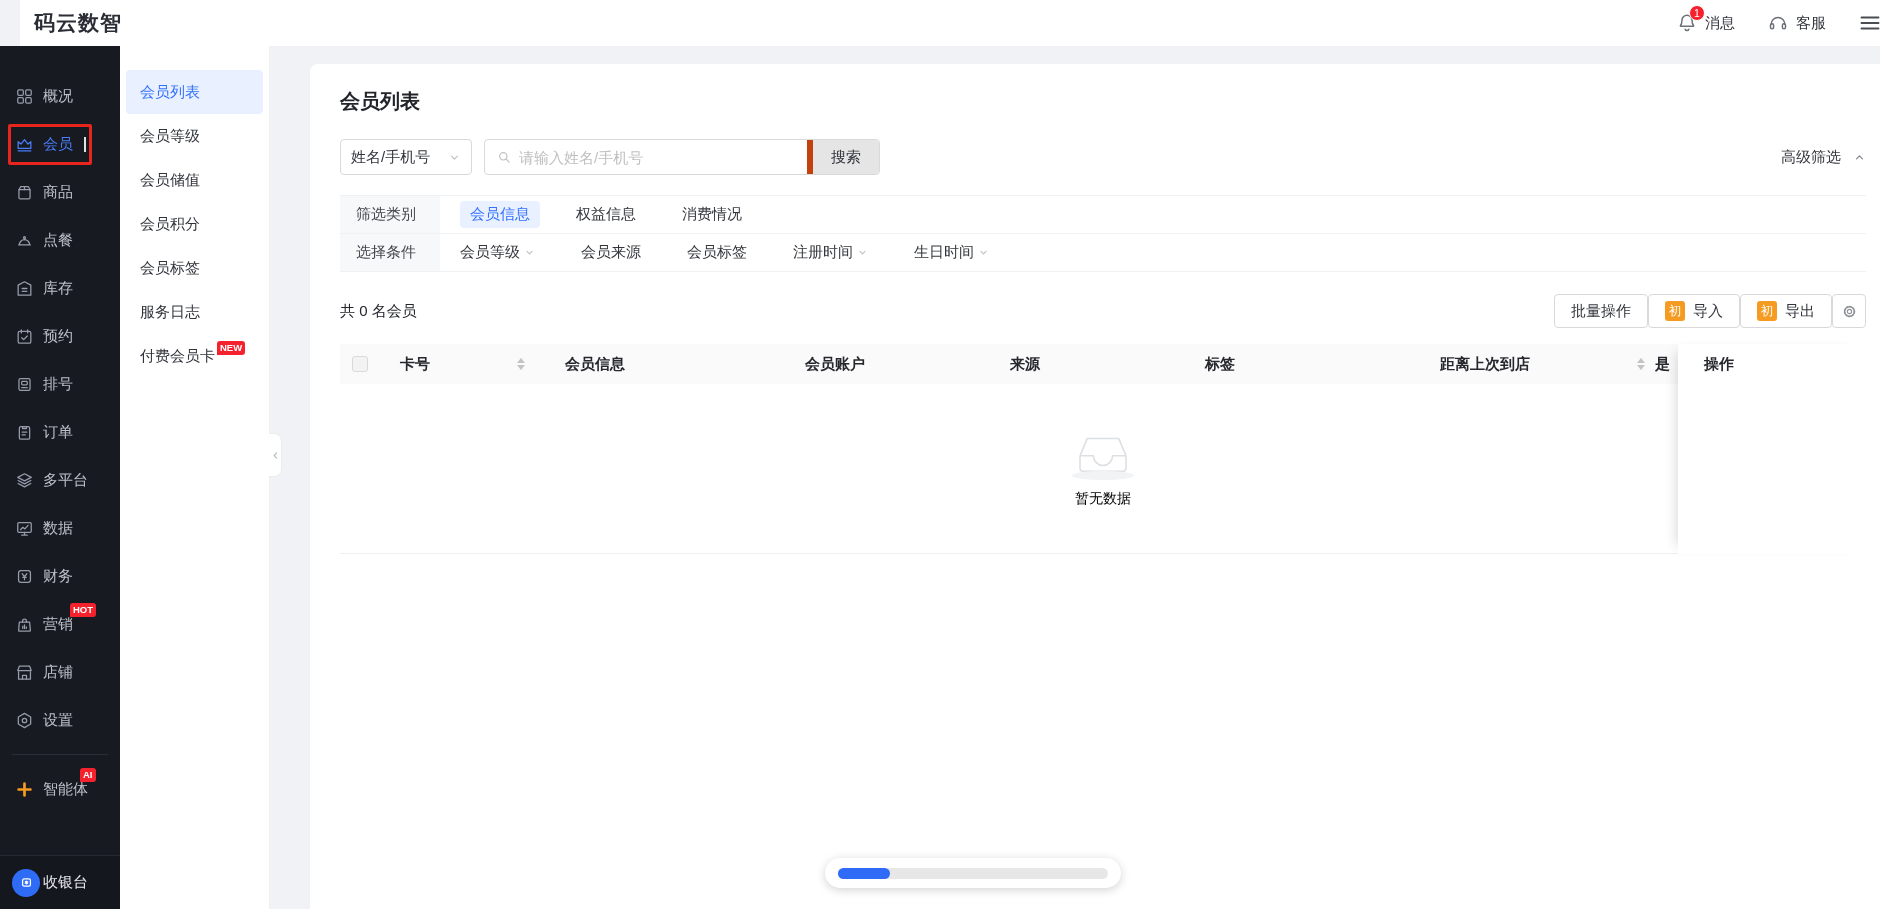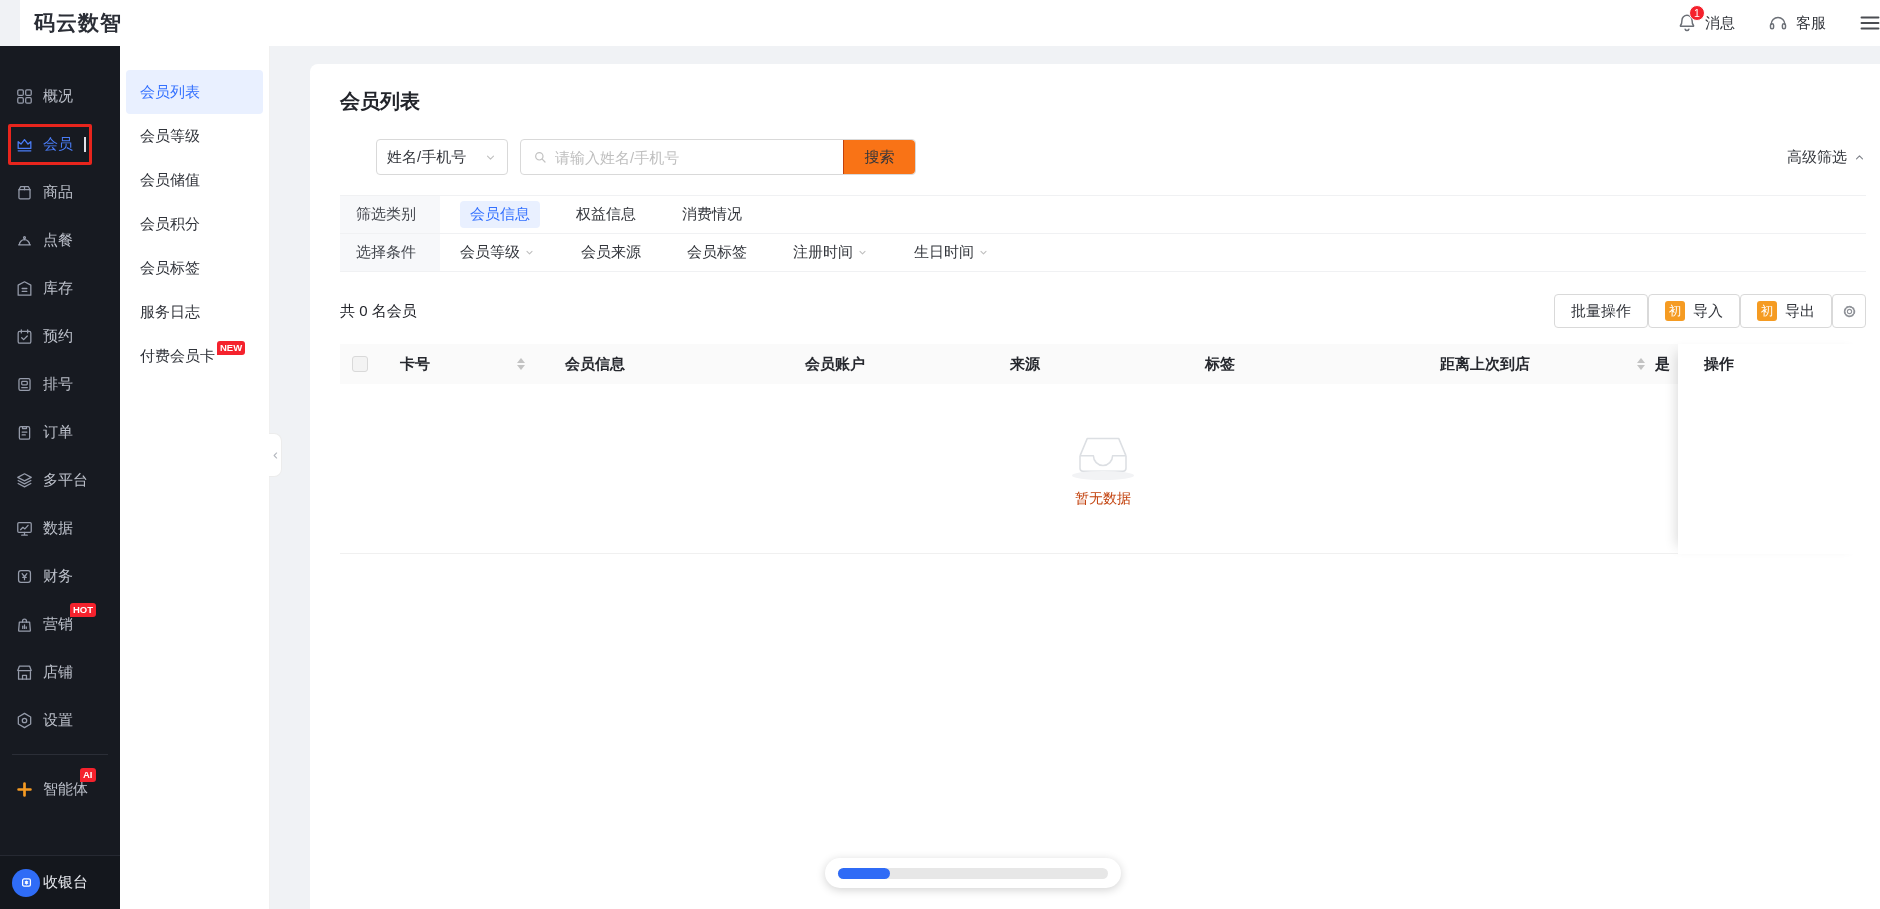--- a/index.html
+++ b/index.html
@@ -49,30 +49,30 @@
   .card { background:#fff; border-radius:8px 0 0 0; height:100%; padding:24px 14px 0 30px; position:relative; }
 
   .title-row { display:flex; align-items:center; }
   .page-title { font-size:20px; font-weight:700; color:#22242a; }
   .title-actions { margin-left:auto; display:flex; align-items:center; gap:12px; }
   .btn { height:34px; border-radius:4px; font-size:15px; display:inline-flex; align-items:center; justify-content:center; cursor:pointer; font-family:inherit; }
   .btn-outline-blue { padding:0 14px; border:1px solid #3370ff; color:#3370ff; background:#fff; gap:7px; }
   .btn-outline-blue svg { width:16px; height:16px; }
   .btn-primary { padding:0 19px; background:#2e6bf2; border:1px solid #2e6bf2; color:#fff; }
 
-  .search-row { margin-top:24px; display:flex; align-items:center;margin-left:36px; }
+  .search-row { margin-top:24px; display:flex; align-items:center; }
   .select-box { width:132px; height:36px; border:1px solid #d9d9d9; border-radius:4px; display:flex; align-items:center; justify-content:space-between; padding:0 10px; font-size:15px; color:#33363c; cursor:pointer; background:#fff; }
   .chev { color:#bfbfbf; display:inline-flex; } .chev svg { width:13px; height:13px; }
   .input-group { margin-left:12px; width:396px; height:36px; border:1px solid #d9d9d9; border-radius:4px; display:flex; background:#fff; }
   .input-wrap { flex:1; display:flex; align-items:center; gap:7px; padding:0 11px; color:#c2c2c2; }
   .input-wrap svg { width:16px; height:16px; flex-shrink:0; }
   .input-wrap input { border:none; outline:none; width:100%; font-size:15px; color:#333; font-family:inherit; background:transparent; }
   .input-wrap input::placeholder { color:#bfbfbf; }
-  .search-btn { width:72px; border:none; border-left:1px solid #c2410c; background:#f97316; font-size:15px; color:#33363c; cursor:pointer; border-radius:0 4px 4px 0; font-family:inherit; }
-  .advanced { margin-left:auto; display:flex; align-items:center; gap:6px; font-size:15px; color:#33363c; cursor:pointer; }
+  .search-btn { width:72px; border:none; border-left:6px solid #c2410c; background:#e5e5e5; font-size:15px; color:#33363c; cursor:pointer; border-radius:0 4px 4px 0; font-family:inherit; }
+  .advanced { margin-left:auto; display:flex; align-items:center; gap:12px; font-size:15px; color:#33363c; cursor:pointer; }
   .advanced .chev { color:#7d8088; }
 
   .filter-panel { margin-top:20px; border-top:1px solid #f0f1f3; }
   .filter-row { display:flex; align-items:stretch; height:38px; border-bottom:1px solid #f0f1f3; }
   .filter-label { width:100px; background:#f7f8fa; flex-shrink:0; display:flex; align-items:center; padding-left:16px; font-size:15px; color:#45484f; }
   .filter-content { display:flex; align-items:center; padding-left:20px; }
   .f-item { margin-right:46px; font-size:15px; color:#33363c; display:flex; align-items:center; gap:4px; cursor:pointer; white-space:nowrap; }
   .f-item .chev svg { width:11px; height:11px; }
   .f-item.cat-active { color:#3370ff; background:#e9f0ff; padding:4px 10px; border-radius:4px; margin-right:36px; }
 
@@ -93,21 +93,21 @@
   .col-source { width:195px; } .col-tag { width:235px; } .col-visit { width:215px; }
   .col-rest { flex:1; min-width:0; overflow:hidden; white-space:nowrap; }
   .checkbox { width:16px; height:16px; border:1px solid #d9d9d9; border-radius:3px; background:#f3f3f3; cursor:pointer; }
   .sorter { display:inline-flex; flex-direction:column; gap:2px; margin-left:auto; }
   .col-card .sorter { margin-right:40px; } .col-visit .sorter { margin-right:10px; }
   .caret-up { width:0; height:0; border-left:4.5px solid transparent; border-right:4.5px solid transparent; border-bottom:5.5px solid #c3c3c3; }
   .caret-down { width:0; height:0; border-left:4.5px solid transparent; border-right:4.5px solid transparent; border-top:5.5px solid #c3c3c3; }
   .tbody { height:170px; border-bottom:1px solid #f0f0f0; display:flex; flex-direction:column; align-items:center; justify-content:center; }
   .empty-ico { width:66px; height:46px; color:#dcdfe3; }
   .empty-shadow { width:62px; height:9px; background:#f2f3f5; border-radius:50%; margin-top:-4px; }
-  .empty-text { margin-top:10px; font-size:14px; color:#c2410c; }
+  .empty-text { margin-top:10px; font-size:14px; color:#000000; }
   .fixed-col { position:absolute; top:0; right:0; bottom:0; width:188px; background:#fff; box-shadow:-9px 0 12px -8px rgba(0,0,0,0.16); }
   .fixed-col .fixed-head { height:40px; display:flex; align-items:center; padding-left:26px; font-size:15px; font-weight:700; color:#26282e; background:#fff;font-family:Liberation Mono, monospace; }
 
   
   .hscroll { position:absolute; left:555px; bottom:21px; width:296px; height:30px; background:#fff; border-radius:16px; box-shadow:0 2px 10px rgba(0,0,0,0.18); display:flex; align-items:center; padding:0 13px; z-index:20; }
   .hscroll-track { flex:1; height:11px; background:#e7e7e7; border-radius:6px; position:relative; }
   .hscroll-thumb { position:absolute; left:0; top:0; width:52px; height:11px; background:#2f6bf6; border-radius:6px; cursor:grab; }
 </style>
 </head>
 <body>

